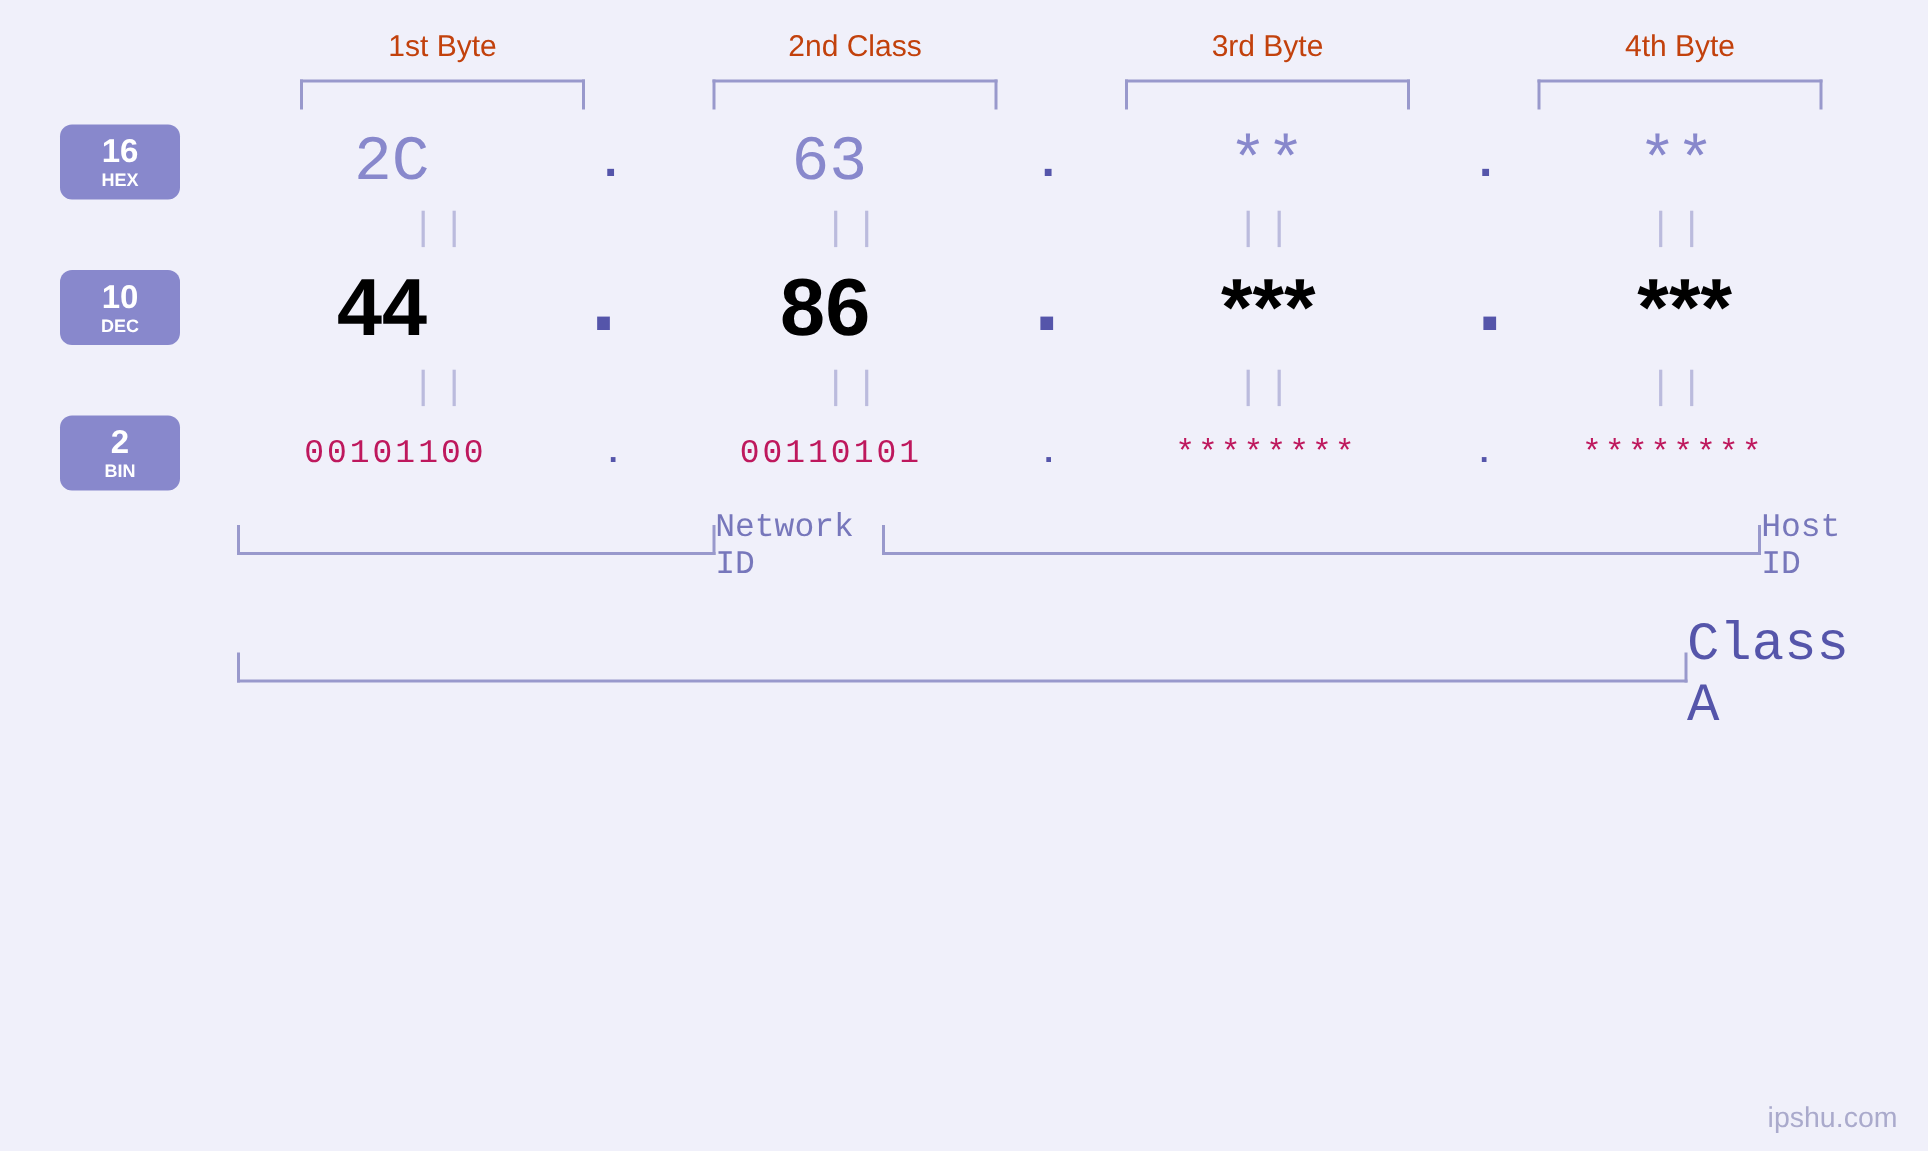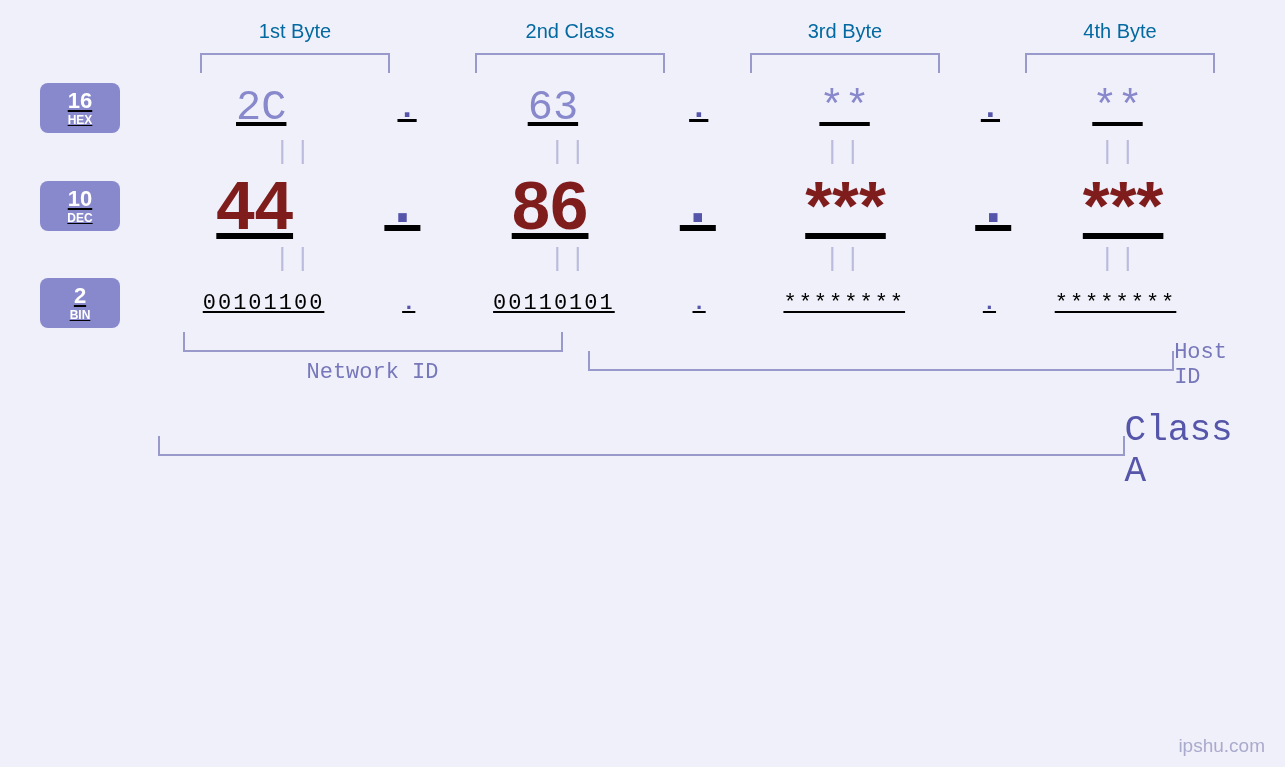--- a/index.html
+++ b/index.html
@@ -29,21 +29,21 @@
       width: 1100px;
       margin-left: 130px;
       justify-content: space-around;
       margin-bottom: 10px;
     }
 
     .byte-header {
       width: 240px;
       text-align: center;
       font-size: 20px;
-      color: #0369a1;
+      color: #c2410c;
       font-family: Arial, sans-serif;
       font-weight: normal;
     }
 
     
     .brackets-row {
       display: flex;
       width: 1100px;
       margin-left: 130px;
       justify-content: space-around;
@@ -83,37 +83,37 @@
 
     
     .hex-value {
       font-size: 42px;
       color: #8888cc;
       font-family: 'Courier New', monospace;
     }
 
     
     .dec-value {
-      font-size: 69px;
-      color: #7f1d1d;
+      font-size: 54px;
+      color: #000000;
       font-family: Arial, sans-serif;
       font-weight: bold;
       line-height: 1;
     }
 
     .dot-dec {
       font-size: 60px;
       color: #4444aa;
       font-weight: bold;
     }
 
     
     .bin-value {
       font-size: 22px;
-      color: #000000;
+      color: #be185d;
       font-family: 'Courier New', monospace;
       letter-spacing: 2px;
     }
 
     .dot-bin {
       font-size: 22px;
       color: #8888cc;
       font-weight: bold;
     }
 
@@ -128,21 +128,21 @@
     .bottom-brackets-area {
       margin-left: 130px;
       width: 1100px;
       display: flex;
       margin-top: 4px;
     }
 
     .network-bracket-area {
       width: 430px;
       display: flex;
-      flex-direction: column;
+      flex-direction: row;
       align-items: center;
     }
 
     .host-bracket-area {
       width: 670px;
       display: flex;
       flex-direction: row;
       align-items: center;
     }
 
@@ -191,21 +191,20 @@
       right: 20px;
       font-size: 19px;
       color: #aaaacc;
       font-family: Arial, sans-serif;
     }
 
     .row-with-badge {
       display: flex;
       align-items: center;
       width: 1285px;
-      text-decoration: underline;
     }
 
     .values-cols {
       display: flex;
       align-items: center;
       width: 1100px;
       justify-content: space-around;
     }
 
     .val-and-dot {

